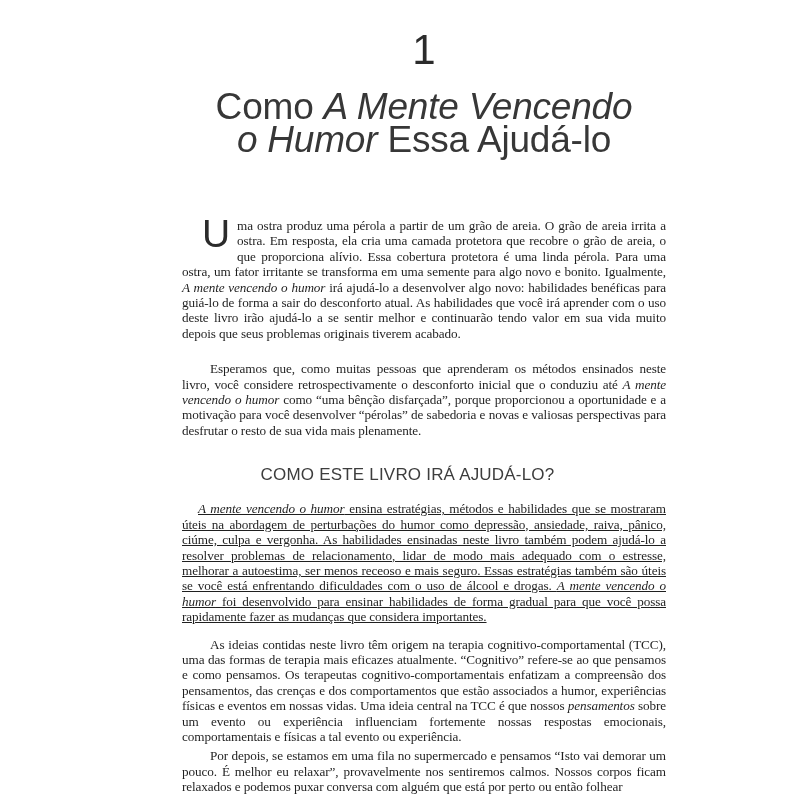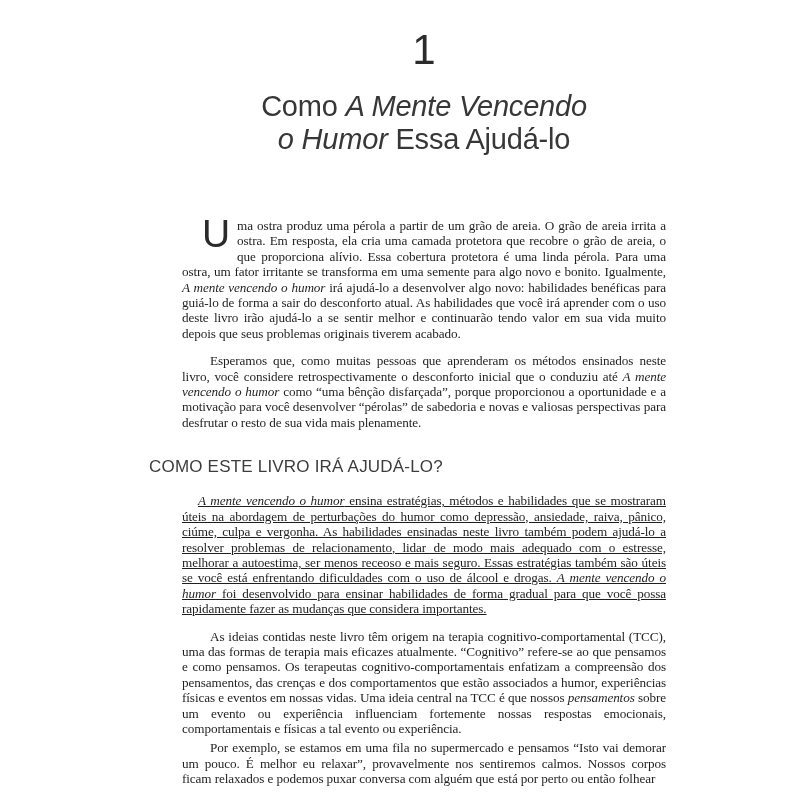--- a/index.html
+++ b/index.html
@@ -30,21 +30,21 @@
   }
 
   .chapter-number {
     font-size: 42px;
     line-height: 40px;
     font-weight: 400;
   }
 
   .chapter-title {
     margin: 20px 0 0 0;
-    font-size: 29px;
+    font-size: 37px;
     line-height: 33px;
     font-weight: 400;
     color: #373737;
     letter-spacing: -0.2px;
   }
   .chapter-title em { font-style: italic; }
 
   .body-par {
     margin: 0 0 0 33px;
     font-family: "Liberation Serif", serif;
@@ -52,21 +52,21 @@
     line-height: 15.4px;
     color: #1f1f1f;
     text-align: justify;
     letter-spacing: -0.1px;
     hyphens: auto;
     -webkit-hyphens: auto;
   }
   .body-par em { font-style: italic; }
 
   .p1 { margin-top: 62px; }
-  .p2 { margin-top: 12px; text-indent: 28px; }
+  .p2 { margin-top: 20px; text-indent: 28px; }
   .p3 { margin-top: 13px; text-indent: 16px; text-decoration: underline; }
   .p4 { margin-top: 12px; text-indent: 28px; }
   .p5 { margin-top: 4px; text-indent: 28px; }
 
   .dropcap {
     float: left;
     font-family: "Liberation Sans", sans-serif;
     font-size: 39px;
     line-height: 31px;
     height: 31px;
@@ -76,20 +76,21 @@
   }
 
   .section-heading {
     margin: 27px 0 16px 0;
     font-family: "Liberation Sans", sans-serif;
     font-size: 17px;
     line-height: 20px;
     font-weight: 400;
     color: #3d3d3d;
     letter-spacing: 0.2px;
+    text-align: center;
   }
 </style>
 </head>
 <body>
 
 <div class="page">
   <div class="content">
 
     <div class="opener">
       <div class="chapter-number">1</div>
@@ -99,16 +100,16 @@
     <p class="body-par p1"><span class="dropcap">U</span><span>ma ostra produz uma pérola a partir de um grão de areia. O grão de areia irrita a ostra. Em resposta, ela cria uma camada protetora que recobre o grão de areia, o que proporciona alívio. Essa cobertura protetora é uma linda pérola. Para uma ostra, um fator irritante se transforma em uma semente para algo novo e bonito. Igualmente, </span><em>A mente vencendo o humor</em><span> irá ajudá-lo a desenvolver algo novo: habilidades benéficas para guiá-lo de forma a sair do desconforto atual. As habilidades que você irá aprender com o uso deste livro irão ajudá-lo a se sentir melhor e continuarão tendo valor em sua vida muito depois que seus problemas originais tiverem acabado.</span></p>
 
     <p class="body-par p2"><span>Esperamos que, como muitas pessoas que aprenderam os métodos ensinados neste livro, você considere retrospectivamente o desconforto inicial que o conduziu até </span><em>A mente vencendo o humor</em><span> como “uma bênção disfarçada”, porque proporcionou a oportunidade e a motivação para você desenvolver “pérolas” de sabedoria e novas e valiosas perspectivas para desfrutar o resto de sua vida mais plenamente.</span></p>
 
     <h2 class="section-heading">COMO ESTE LIVRO IRÁ AJUDÁ-LO?</h2>
 
     <p class="body-par p3"><em>A mente vencendo o humor</em><span> ensina estratégias, métodos e habilidades que se mostraram úteis na abordagem de perturbações do humor como depressão, ansiedade, raiva, pânico, ciúme, culpa e vergonha. As habilidades ensinadas neste livro também podem ajudá-lo a resolver problemas de relacionamento, lidar de modo mais adequado com o estresse, melhorar a autoestima, ser menos receoso e mais seguro. Essas estratégias também são úteis se você está enfrentando dificuldades com o uso de álcool e drogas. </span><em>A mente vencendo o humor</em><span> foi desenvolvido para ensinar habilidades de forma gradual para que você possa rapidamente fazer as mudanças que considera importantes.</span></p>
 
     <p class="body-par p4"><span>As ideias contidas neste livro têm origem na terapia cognitivo-comportamental (TCC), uma das formas de terapia mais eficazes atualmente. “Cognitivo” refere-se ao que pensamos e como pensamos. Os terapeutas cognitivo-comportamentais enfatizam a compreensão dos pensamentos, das crenças e dos comportamentos que estão associados a humor, experiências físicas e eventos em nossas vidas. Uma ideia central na TCC é que nossos </span><em>pensamentos</em><span> sobre um evento ou experiência influenciam fortemente nossas respostas emocionais, comportamentais e físicas a tal evento ou experiência.</span></p>
 
-    <p class="body-par p5"><span>Por exemplo, se estamos em uma fila no supermercado e pensamos “Isto vai demorar um pouco. É melhor eu relaxar”, provavelmente nos sentiremos calmos. Nossos corpos ficam relaxados e podemos puxar conversa com alguém que está por perto ou então folhear</span></p>
+    <p class="body-par p5"><span>Por depois, se estamos em uma fila no supermercado e pensamos “Isto vai demorar um pouco. É melhor eu relaxar”, provavelmente nos sentiremos calmos. Nossos corpos ficam relaxados e podemos puxar conversa com alguém que está por perto ou então folhear</span></p>
 
   </div>
 </div>
 
 </body></html>

